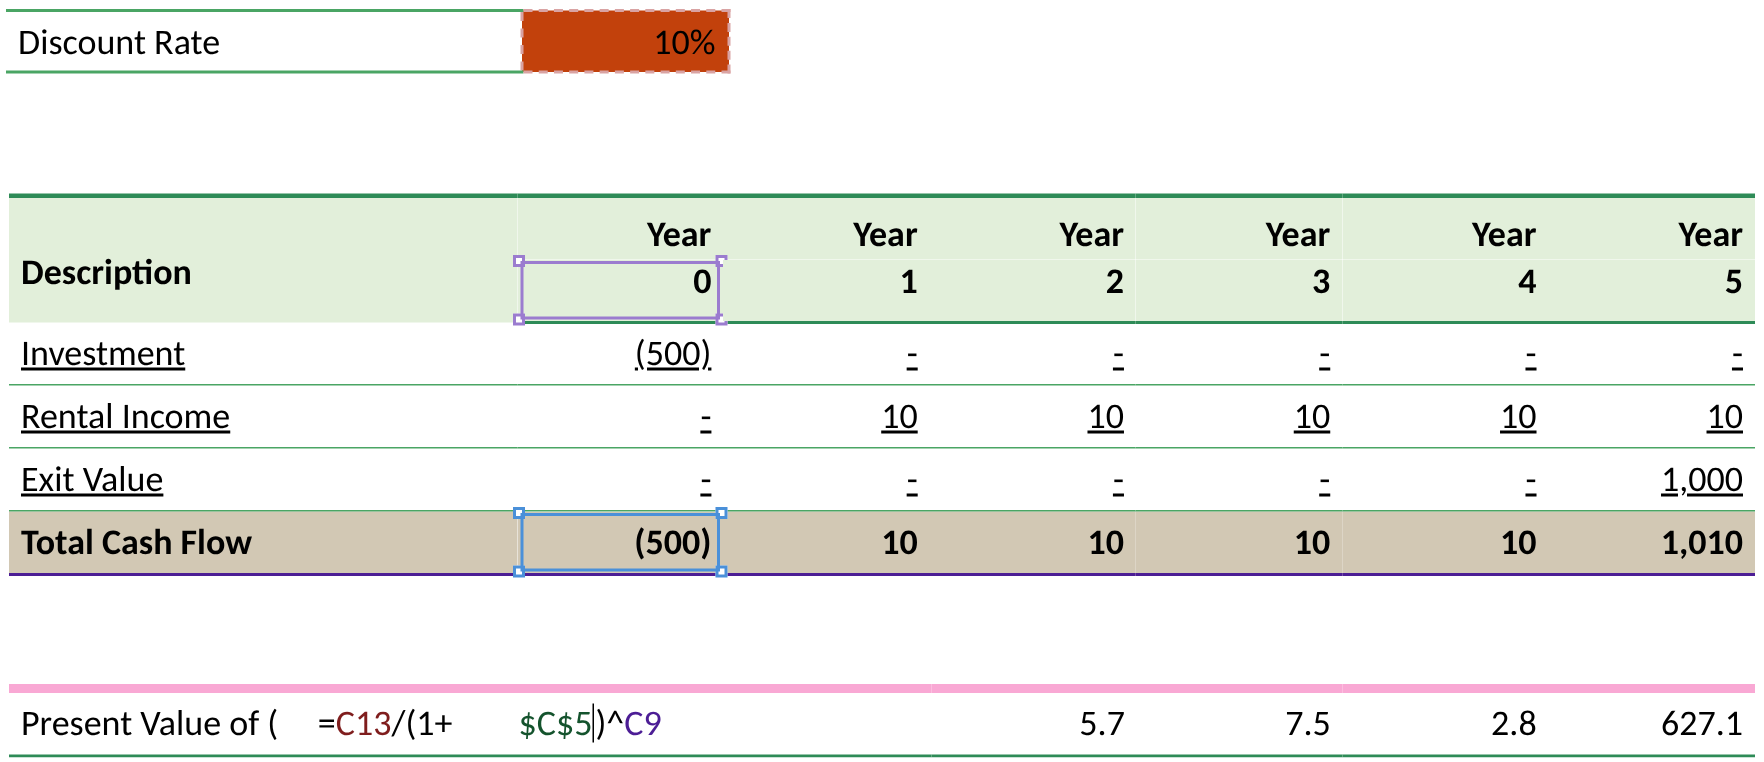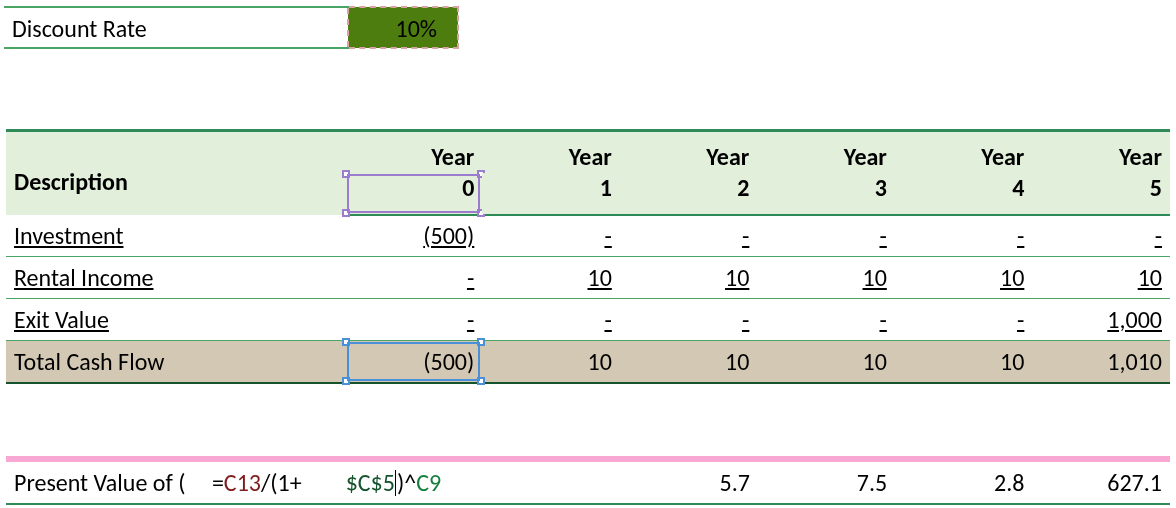--- a/index.html
+++ b/index.html
@@ -15,30 +15,30 @@
   .page { padding: 8px 6px 0 6px; }
 
   
   .col-desc { width: 340px; }
   .col-yr   { width: 138px; }
 
   table { border-collapse: collapse; }
 
   
   .discount { margin: -2px 0 0 -2px; }
-  .discount td { padding: 6px 20px 4px 8px; margin-top: 20px; }
+  .discount td { padding: 6px 8px 4px 8px; margin-top: 20px; }
   .disc-label {
     width: 344px;
     border-top: 2px solid #4aa564;
     border-bottom: 2px solid #4aa564;
   }
   .disc-val {
-    width: 110px;
-    text-align: right;
-    background: #4d7c0f;
+    width: 138px;
+    text-align: right;
+    background: #c2410c;
     border: 2px dashed #d9a3a3;
   }
 
   
   .main { width: 1164px; margin-top: 80px; }
   .main td, .main th { padding: 0 8px; height: 42px; }
   .hdr th {
     background: #e2efda;
     border-top: 3px solid #2e8b57;
     font-weight: 700;
@@ -57,24 +57,24 @@
     position: relative;
   }
   .hdr th.desc, .hdr2 th.desc { text-align: left; vertical-align: middle; }
   .hdr th.desc { padding-top: 18px; }
 
   .body td { text-align: right; border-bottom: 1px solid #4aa564; text-decoration: underline; }
   .body td.desc { text-align: left; }
 
   .total td {
     background: #d2c8b4;
-    font-weight: 400;
+    font-weight: 700;
     text-align: right;
     border-top: 1px solid #4aa564;
-    border-bottom: 2px solid #14532d;
+    border-bottom: 2px solid #4c1d95;
   }
   .total td.desc { text-align: left; }
 
   
   .sel-purple, .sel-blue {
     position: relative;
   }
   .sel-purple::after, .sel-blue::after {
     content:"";
     position:absolute;
@@ -107,21 +107,21 @@
   }
   .pv td.formula .caret {
     display:inline-block;
     width:1px; height:26px;
     background:#000;
     vertical-align:-5px;
     margin: 0 1px 0 0;
   }
   .seg-c13 { color:#7f1d1d; }
   .seg-c5  { color:#14532d;margin-left:44px; }
-  .seg-c9  { color:#15803d; }
+  .seg-c9  { color:#4c1d95; }
   .seg-blk { color:#000; }
 </style>
 </head>
 <body>
 
 <div class="page">
 
   <table class="discount">
     <tbody>
         <tr>

